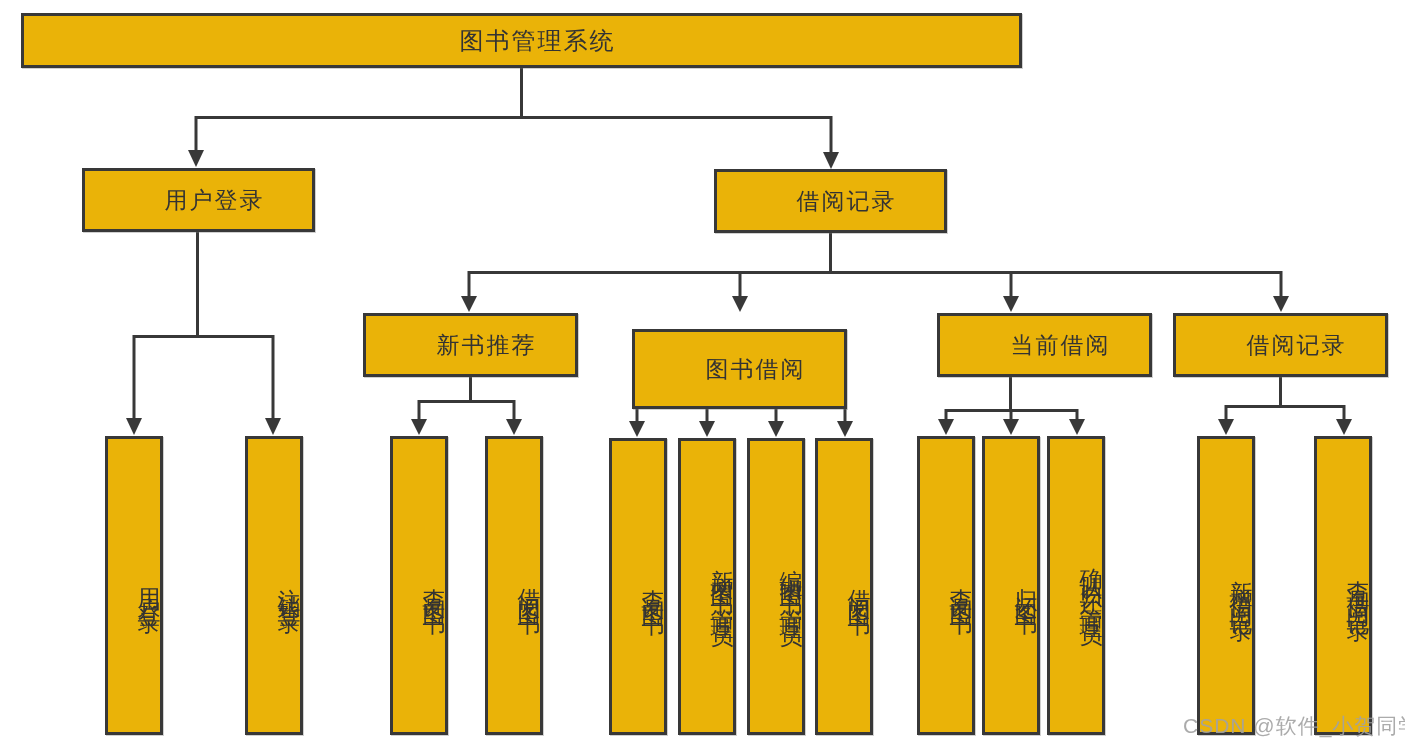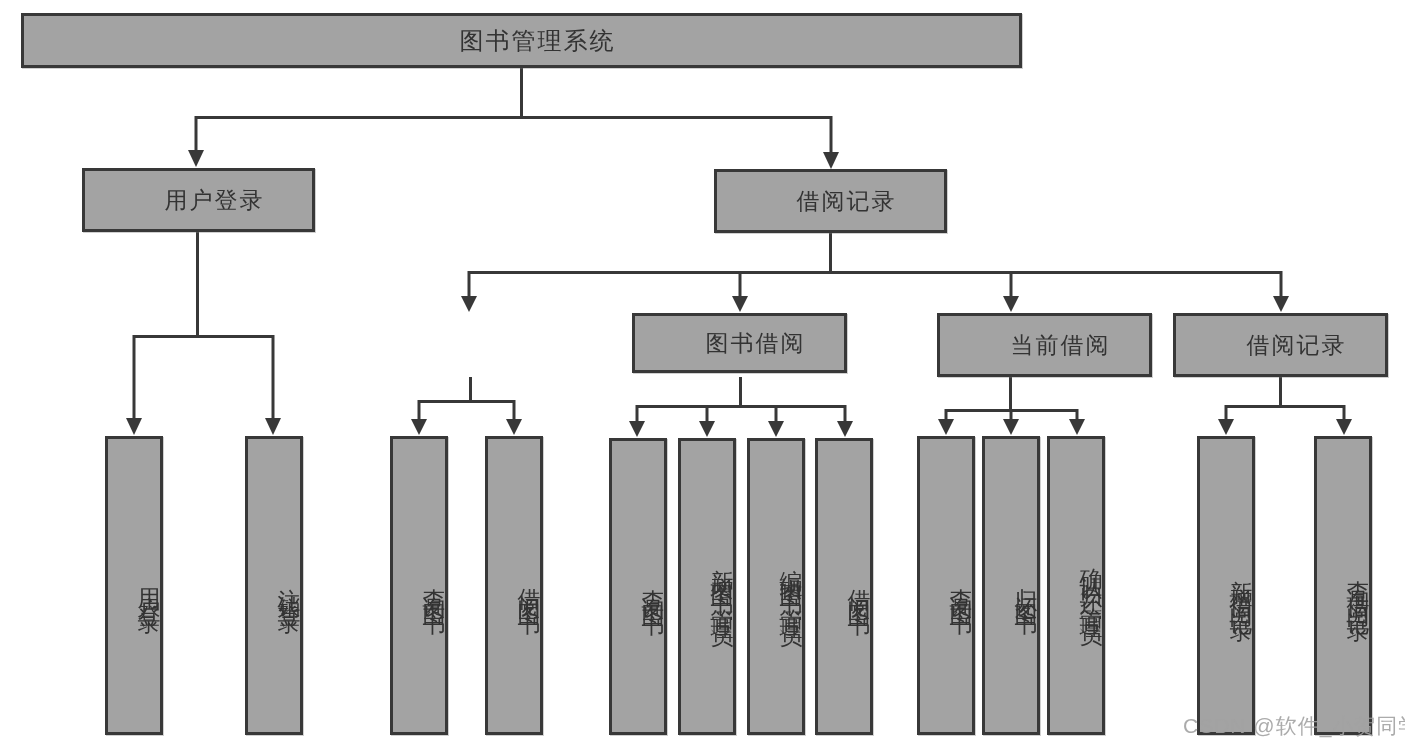--- a/index.html
+++ b/index.html
@@ -25,21 +25,21 @@
     stroke: #383838;
     stroke-width: 3;
   }
   #connectors polygon {
     fill: #383838;
   }
   .box {
     position: absolute;
     box-sizing: border-box;
     border: 3px solid #383838;
-    background: #a3a3a3;
+    background: #eab308;
     color: #333333;
     display: flex;
     align-items: center;
     justify-content: center;
     box-shadow: 1px 1px 0 rgba(120,120,120,0.35);
     padding-left: 32px;
   }
   .hbox {
     font-size: 23px;
     letter-spacing: 2px;
@@ -151,21 +151,22 @@
       <line x1="1344" y1="408" x2="1344" y2="419"></line>
       <polygon points="1336,419 1352,419 1344,435"></polygon>
     </g>
   </svg>
 
   <div class="box hbox root" style="left:21px; top:13px; width:1001px; height:55px;">图书管理系统</div>
 
   <div class="box hbox" style="left:82px; top:168px; width:233px; height:64px;">用户登录</div>
   <div class="box hbox" style="left:714px; top:169px; width:233px; height:64px;">借阅记录</div>
 
-  <div class="box hbox" style="left:632px; top:313px; width:215px; height:60px;">图书借阅</div>
+  <div class="box hbox" style="left:363px; top:313px; width:215px; height:64px;">新书推荐</div>
+  <div class="box hbox" style="left:632px; top:329px; width:215px; height:80px;">图书借阅</div>
   <div class="box hbox" style="left:903px; top:313px; width:215px; height:64px;margin-left:34px;">当前借阅</div>
   <div class="box hbox" style="left:1173px; top:313px; width:215px; height:64px;">借阅记录</div>
 
   <div class="box vbox" style="left:105px;">用户登录</div>
   <div class="box vbox" style="left:245px;">注销登录</div>
 
   <div class="box vbox" style="left:390px;">查询图书</div>
   <div class="box vbox" style="left:485px;">借阅图书</div>
 
   <div class="box vbox r2" style="left:609px;">查询图书</div>

